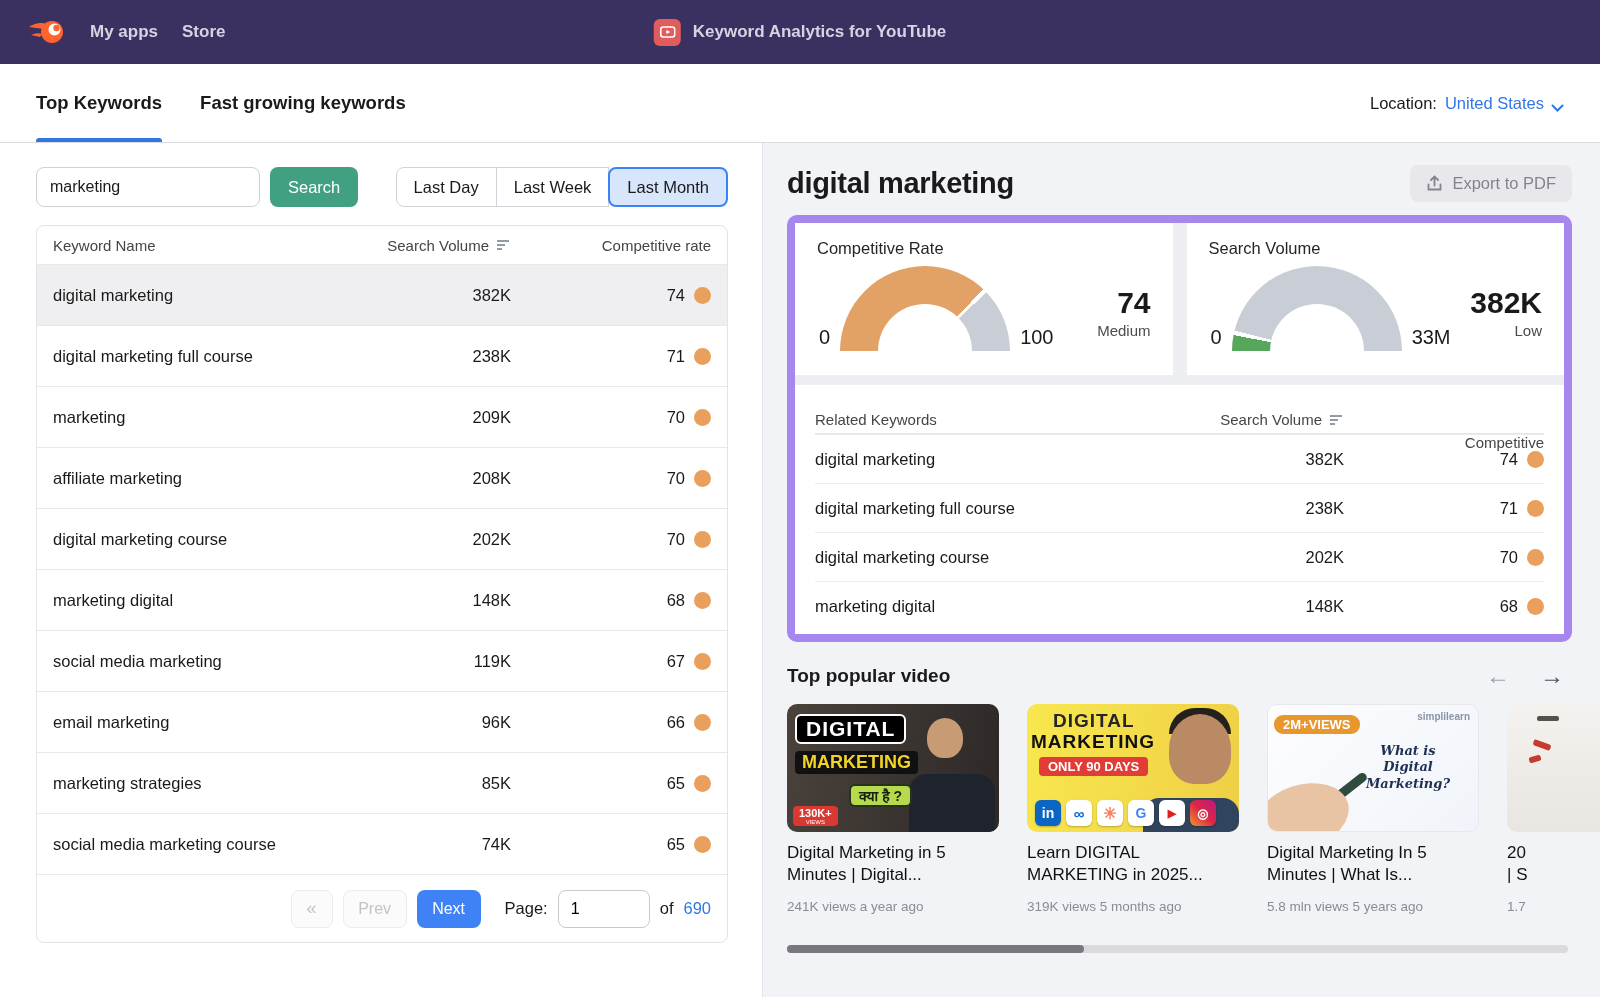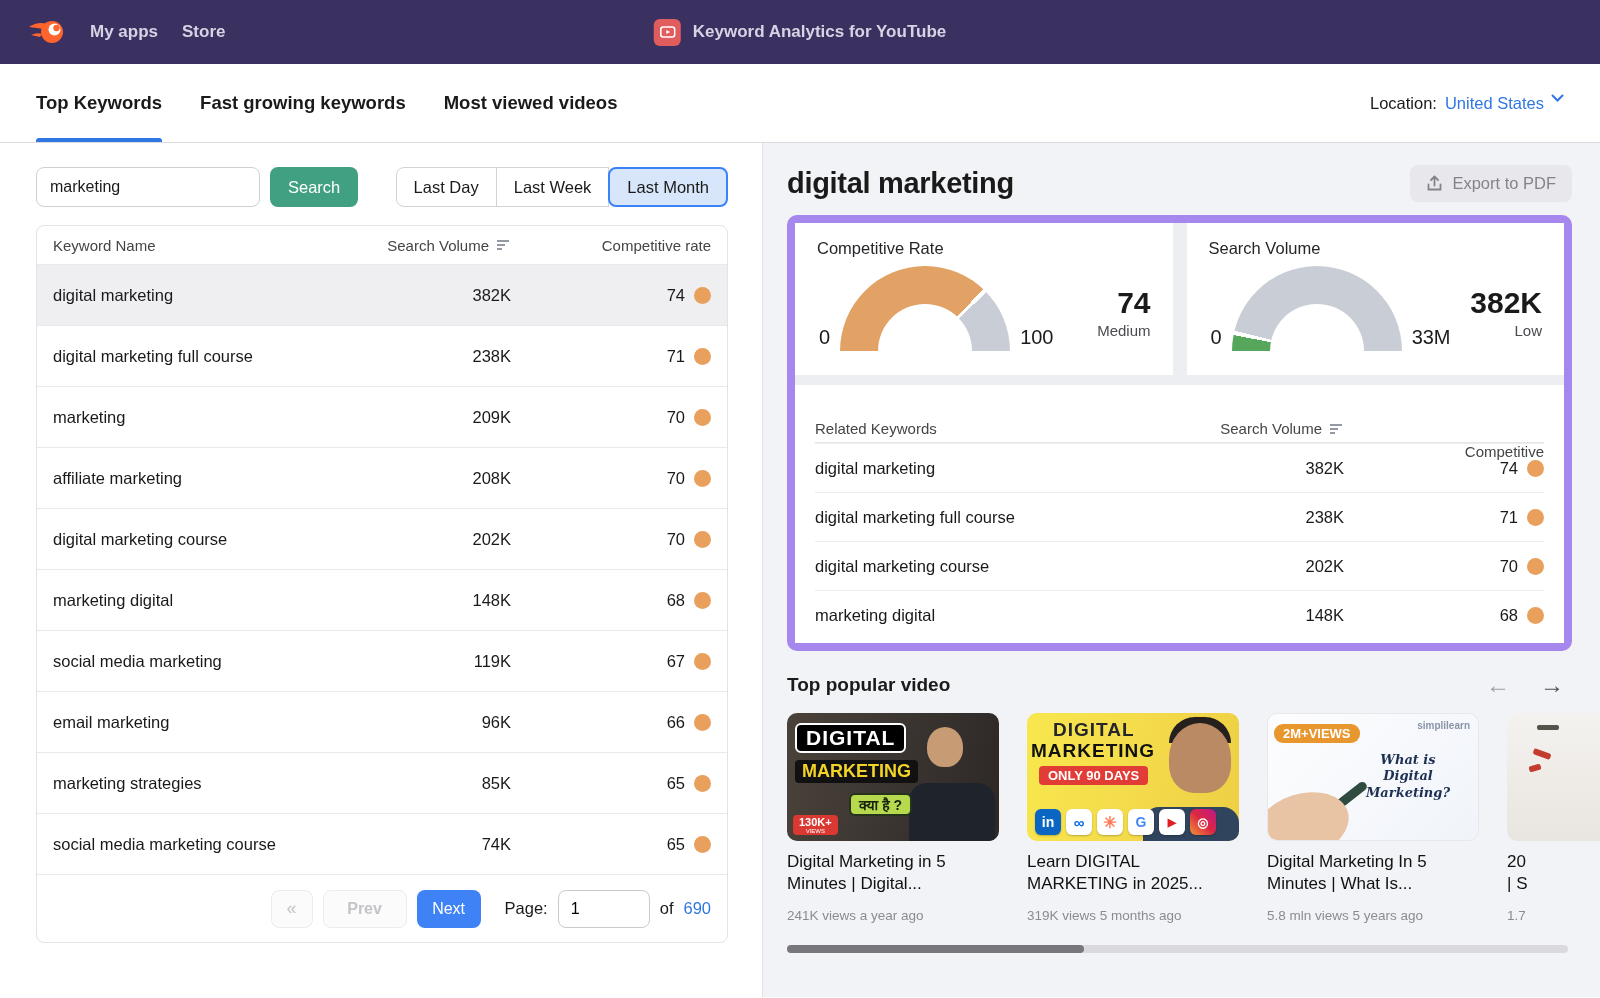--- a/index.html
+++ b/index.html
@@ -17,21 +17,21 @@
   .nav-right { margin-left:auto; display:flex; align-items:center; gap:34px; }
   .nav-link { display:flex; align-items:center; gap:10px; color:#d6d3e4; font-size:17px; font-weight:700; cursor:pointer; }
   .gear { color:#cfccdf; font-size:24px; line-height:1; cursor:pointer; }
 
   
   .tabbar { height:79px; background:#fff; border-bottom:1px solid #dcdce0; display:flex; align-items:center; padding:0 36px; }
   .tab { position:relative; margin-right:38px; font-size:18.5px; font-weight:600; height:100%; display:flex; align-items:center; cursor:pointer; }
   .tab.active { font-weight:700; }
   .tab.active .tab-underline { position:absolute; left:0; right:0; bottom:0; height:4px; background:#3077e3; border-radius:3px 3px 0 0; }
   .location { margin-left:auto; display:flex; align-items:center; gap:8px; font-size:16.5px; }
-  .location .loc-value { color:#3077e3; cursor:pointer; display:flex; align-items:flex-start; gap:7px; font-weight:500; }
+  .location .loc-value { color:#3077e3; cursor:pointer; display:flex; align-items:flex-end; gap:7px; font-weight:500; }
 
   
   .content { display:flex; height:854px; }
   .left-panel { width:762px; background:#fff; padding:24px 34px 0 36px; flex-shrink:0; }
   .right-panel { flex:1; background:#f2f3f6; border-left:1px solid #e2e2e6; padding:22px 0 0 24px; position:relative; overflow:hidden; }
 
   
   .controls { display:flex; align-items:center; }
   .search-input { width:224px; height:40px; border:1px solid #cfcfd6; border-radius:8px; padding:0 13px; font-size:16px; font-family:inherit; color:#1a1a1a; outline:none; }
   .search-btn { height:40px; margin-left:10px; padding:0 18px; background:#40a081; border:none; border-radius:8px; color:#fff; font-size:16.5px; font-weight:500; font-family:inherit; cursor:pointer; }
@@ -49,21 +49,21 @@
   .t-row { display:grid; grid-template-columns:1fr 140px 200px; align-items:center; height:61px; padding:0 16px; border-top:1px solid #e9e9ec; font-size:16.5px; cursor:pointer; }
   .t-row.sel { background:#efeff2; }
   .cell-vol { text-align:right; }
   .cell-rate { display:flex; justify-content:flex-end; align-items:center; gap:9px; }
   .dot { width:17px; height:17px; border-radius:50%; background:#e9a05c; flex-shrink:0; }
 
   .t-foot { border-top:1px solid #e9e9ec; height:68px; display:flex; align-items:center; justify-content:flex-end; padding-right:16px; gap:10px; }
   .pg-btn { height:38px; border-radius:8px; font-family:inherit; font-size:16px; cursor:pointer; }
   .pg-disabled { background:#fbfbfc; border:1px solid #ececf0; color:#c3c3c9; }
   .pg-first { width:42px; font-size:18px; }
-  .pg-prev { width:84px;font-weight:bold; }
+  .pg-prev { width:64px; }
   .pg-next { width:64px; background:#3e82f5; border:none; color:#fff; }
   .pg-label { margin-left:14px; font-size:16.5px; }
   .pg-input { width:92px; height:38px; border:1px solid #c9c9cf; border-radius:8px; padding:0 12px; font-size:16px; font-family:inherit; outline:none; }
   .pg-of { font-size:16.5px; }
   .pg-total { color:#3077e3; cursor:pointer; }
 
   
   .detail-head { display:flex; align-items:center; justify-content:space-between; padding-right:28px; }
   .detail-title { font-size:29px; font-weight:800; letter-spacing:-0.3px; }
   .export-btn { height:37px; display:flex; align-items:center; gap:9px; padding:0 16px; background:#e8e8ec; border:none; border-radius:8px; color:#83838c; font-size:16.5px; font-family:inherit; cursor:pointer; }
@@ -75,21 +75,21 @@
   .gauge-body { display:flex; align-items:flex-end; margin-top:8px; }
   .g-min,.g-max { font-size:20px; margin:0 10px 2px 2px; }
   .g-max { margin:0 0 2px 10px; }
   .arc { width:170px; height:85px; position:relative; overflow:hidden; }
   .arc-fill { position:absolute; left:0; top:0; width:170px; height:170px; border-radius:50%; }
   .arc-hole { position:absolute; width:94px; height:94px; left:38px; top:38px; border-radius:50%; background:#fff; }
   .g-value-wrap { margin-left:auto; text-align:right; margin-bottom:12px; }
   .g-value { font-size:30px; font-weight:800; }
   .g-level { font-size:15px; color:#4a4a50; margin-top:2px; }
 
-  .related-card { background:#fff; padding:12px 20px 4px 20px; }
+  .related-card { background:#fff; padding:3px 20px 4px 20px; }
   .r-head { display:grid; grid-template-columns:1fr 240px 200px; align-items:center; height:46px; font-size:15px; color:#454548; border-bottom:1px solid #e6e6ea; }
   .r-head .th-vol { display:flex; justify-content:flex-end; align-items:center; gap:8px; }
   .r-head .th-rate { text-align:right;margin-top:46px; }
   .r-row { display:grid; grid-template-columns:1fr 240px 200px; align-items:center; height:49px; border-top:1px solid #ececef; font-size:16.5px; cursor:pointer; }
   .r-row:first-of-type { border-top:none; }
 
   
   .videos-head { display:flex; align-items:center; margin-top:20px; padding-right:36px; }
   .videos-title { font-size:19px; font-weight:700; }
   .v-arrows { margin-left:auto; display:flex; gap:30px; font-size:24px; }
@@ -172,23 +172,20 @@
   </div>
 </div>
 
 <div class="tabbar">
   <div class="tab active">
     <span>Top Keywords</span>
     <div class="tab-underline"></div>
   </div>
   <div class="tab">
     <span>Fast growing keywords</span>
-  </div>
-  <div class="tab">
-    <span>Most viewed videos</span>
   </div>
   <div class="location">
     <span>Location:</span>
     <span class="loc-value">
       <span>United States</span>
       <svg width="13" height="9" viewBox="0 0 13 9">
           <path d="M1.5 1.5 L6.5 6.5 L11.5 1.5" stroke="#3077e3" stroke-width="2" fill="none" stroke-linecap="round"></path>
         </svg>
     </span>
   </div>

